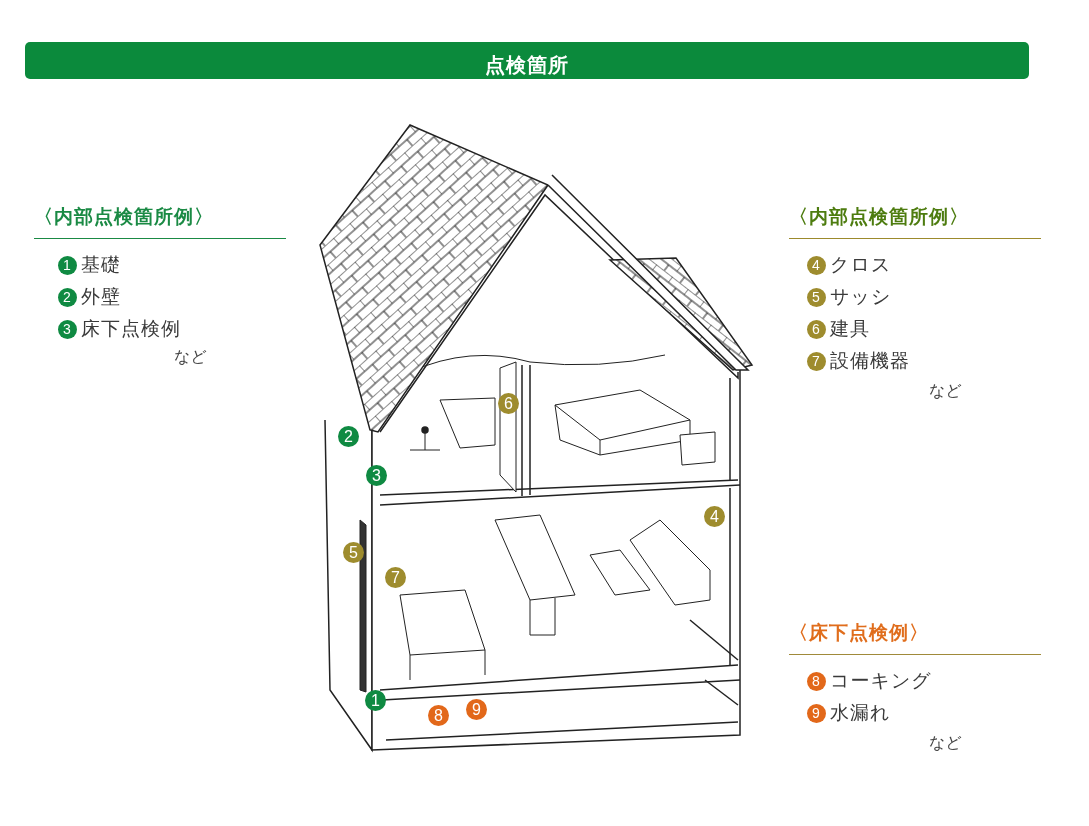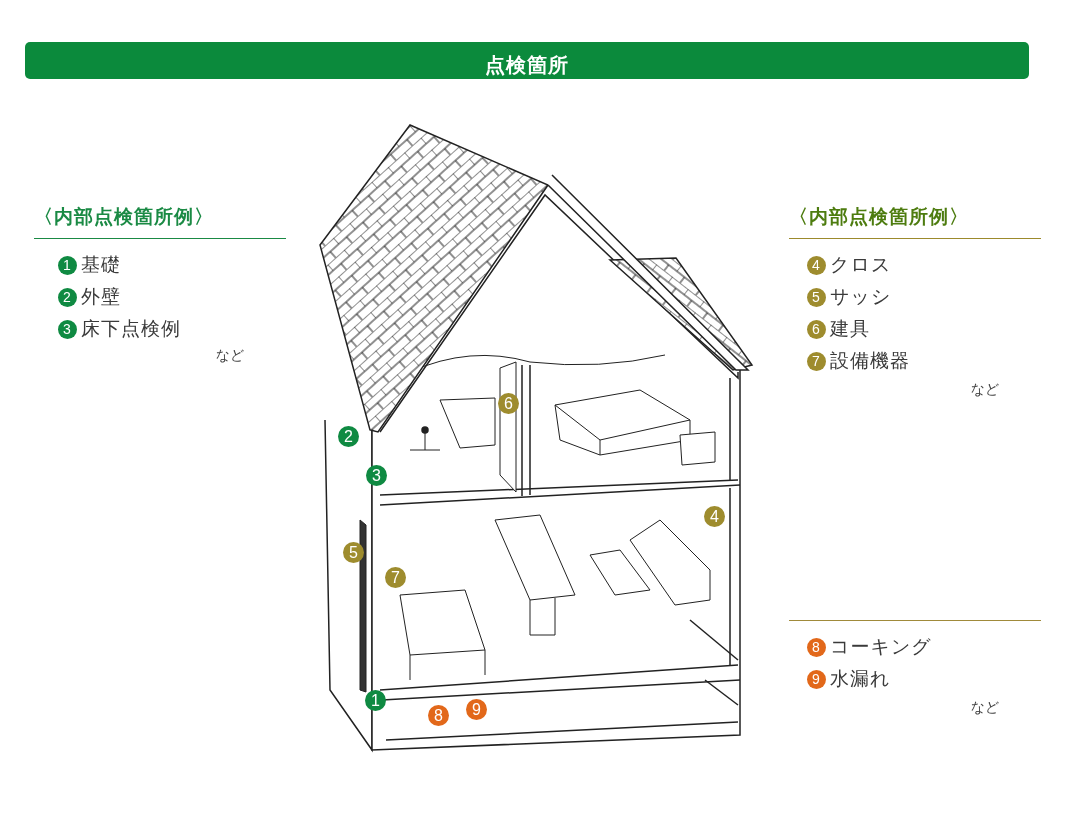--- a/index.html
+++ b/index.html
@@ -3,21 +3,21 @@
 <meta charset="utf-8">
 <style>
   html,body{margin:0;padding:0;background:#fff;}
   body{width:1089px;height:826px;position:relative;overflow:hidden;font-family:"DejaVu Sans","Liberation Sans",sans-serif;color:#333;}
   .header-bar{position:absolute;left:25px;top:42px;width:1004px;height:37px;background:#0b8a3c;border-radius:5px;color:#fff;font-size:20px;font-weight:bold;display:flex;align-items:flex-end;justify-content:center;letter-spacing:1px;}
   .panel{position:absolute;}
   .panel-title{font-size:19px;font-weight:bold;letter-spacing:1px;padding-bottom:8px;}
   .panel-rule{height:0;border-top:1.5px solid;margin-bottom:10px;}
   .item{display:flex;align-items:center;font-size:19px;height:32px;padding-left:24px;color:#3a3a3a;letter-spacing:1px;}
   .num{display:inline-flex;width:19px;height:19px;border-radius:50%;color:#fff;font-size:14px;align-items:center;justify-content:center;margin-right:4px;font-family:"Liberation Sans",sans-serif;}
-  .etc{font-size:14px;color:#444;text-align:center;}
+  .etc{font-size:16px;color:#444;}
   .green{color:#1a8a44;} .gold{color:#4d7c0f;} .orange{color:#e06d1c;}
   .bg-green{background:#0f8a42;} .bg-gold{background:#9e8c2e;} .bg-orange{background:#e2681a;}
   .house{position:absolute;left:300px;top:110px;width:480px;height:650px;}
   .marker{position:absolute;width:21px;height:21px;border-radius:50%;color:#fff;font-size:16px;display:flex;align-items:center;justify-content:center;font-family:"Liberation Sans",sans-serif;}
 </style>
 </head>
 <body>
 
 <div class="header-bar">
   <span>点検箇所</span>
@@ -57,20 +57,21 @@
       <span>建具</span>
     </div>
   <div class="item" style="padding-left:18px;">
       <span class="num bg-gold">7</span>
       <span>設備機器</span>
     </div>
   <div class="etc" style="padding-left:140px;margin-top:4px;">など</div>
 </div>
 
 <div class="panel" style="left:789px;top:620px;width:252px;">
+  <div class="panel-title orange">〈床下点検例〉</div>
   <div class="panel-rule" style="border-color:#a08a3a;"></div>
   <div class="item" style="padding-left:18px;">
       <span class="num bg-orange">8</span>
       <span>コーキング</span>
     </div>
   <div class="item" style="padding-left:18px;">
       <span class="num bg-orange">9</span>
       <span>水漏れ</span>
     </div>
   <div class="etc" style="padding-left:140px;margin-top:4px;">など</div>

